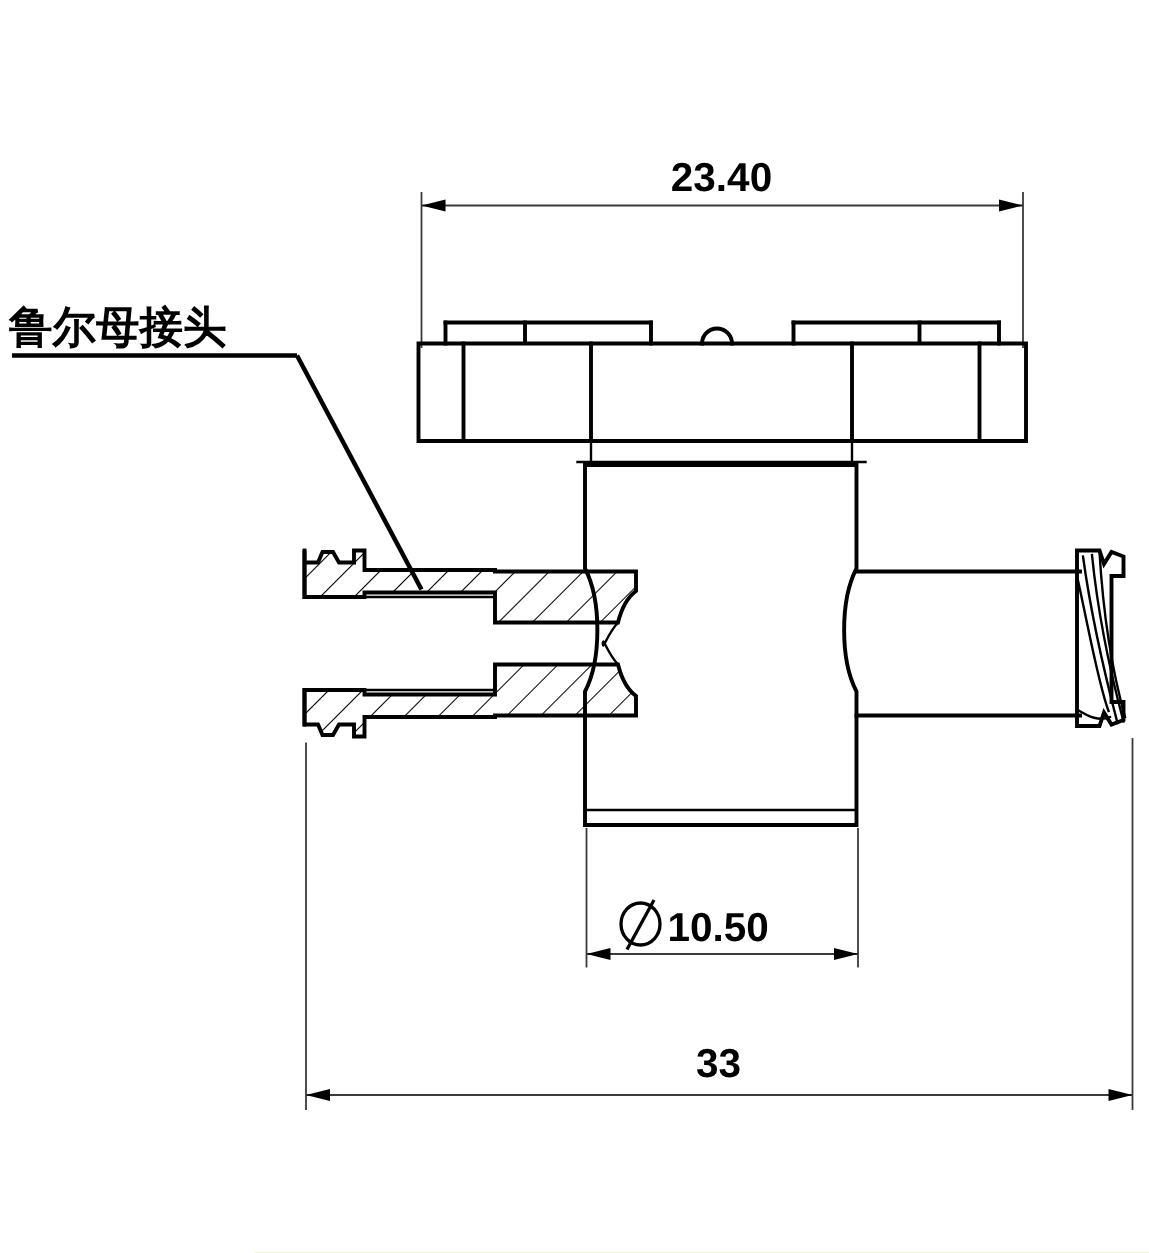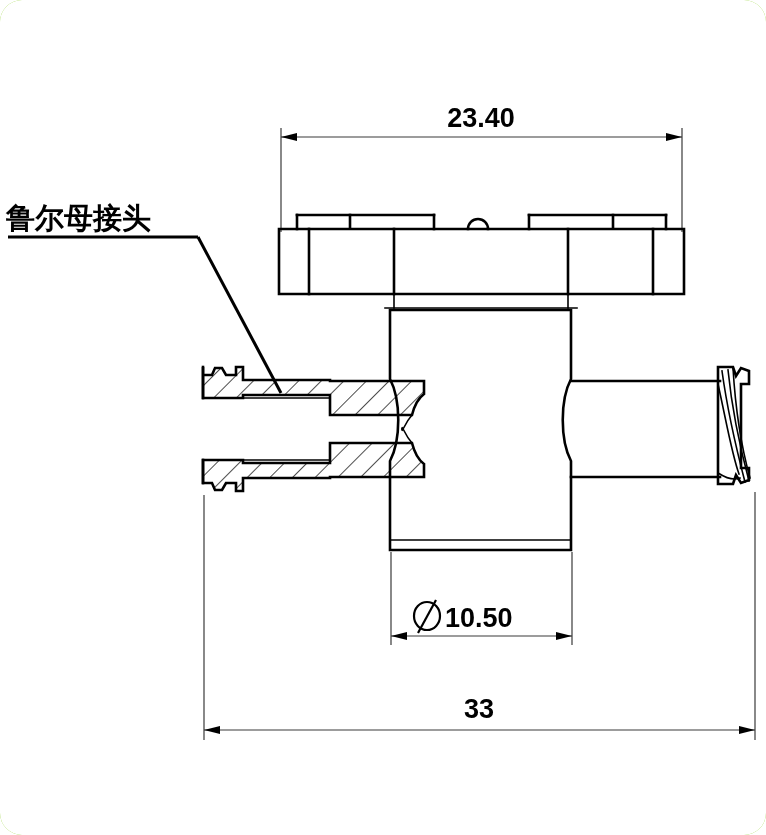--- a/index.html
+++ b/index.html
@@ -9,21 +9,20 @@
   }
   body {
     font-family: "Liberation Sans", sans-serif;
   }
   #drawing-root {
     position: relative;
     width: 766px;
     height: 835px;
     background: #84cc16;
     overflow: hidden;
-    border-radius: 22px;
   }
   svg#cad {
     display: block;
     width: 766px;
     height: 835px;
   }
   .dim-text {
     font-family: "Liberation Sans", sans-serif;
     font-size: 27px;
     font-weight: bold;

